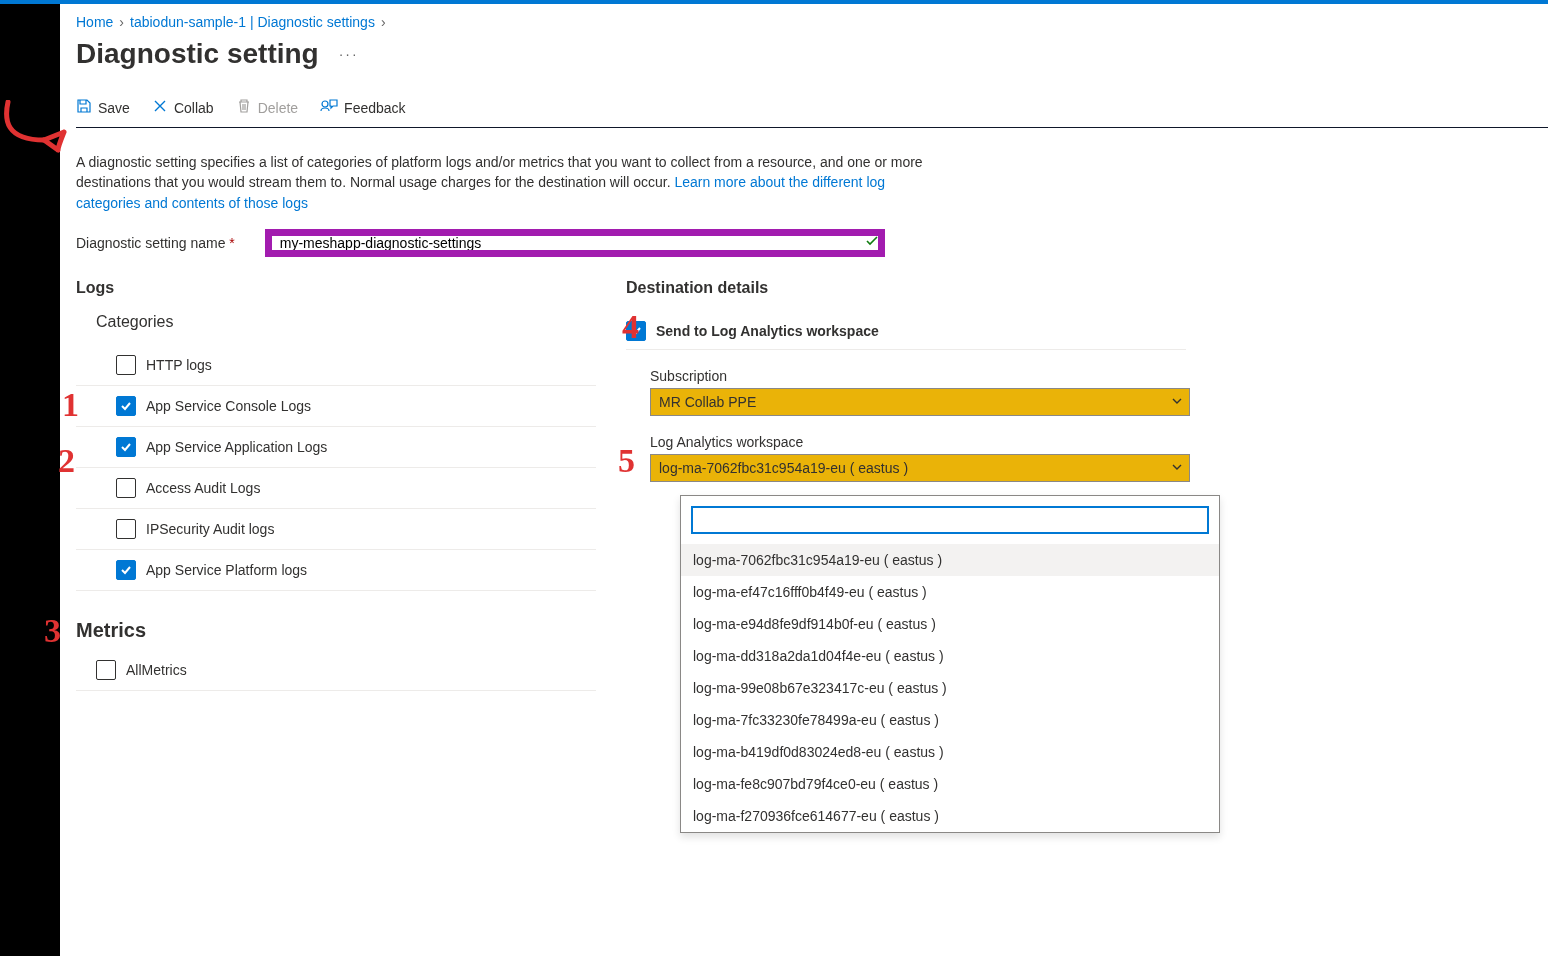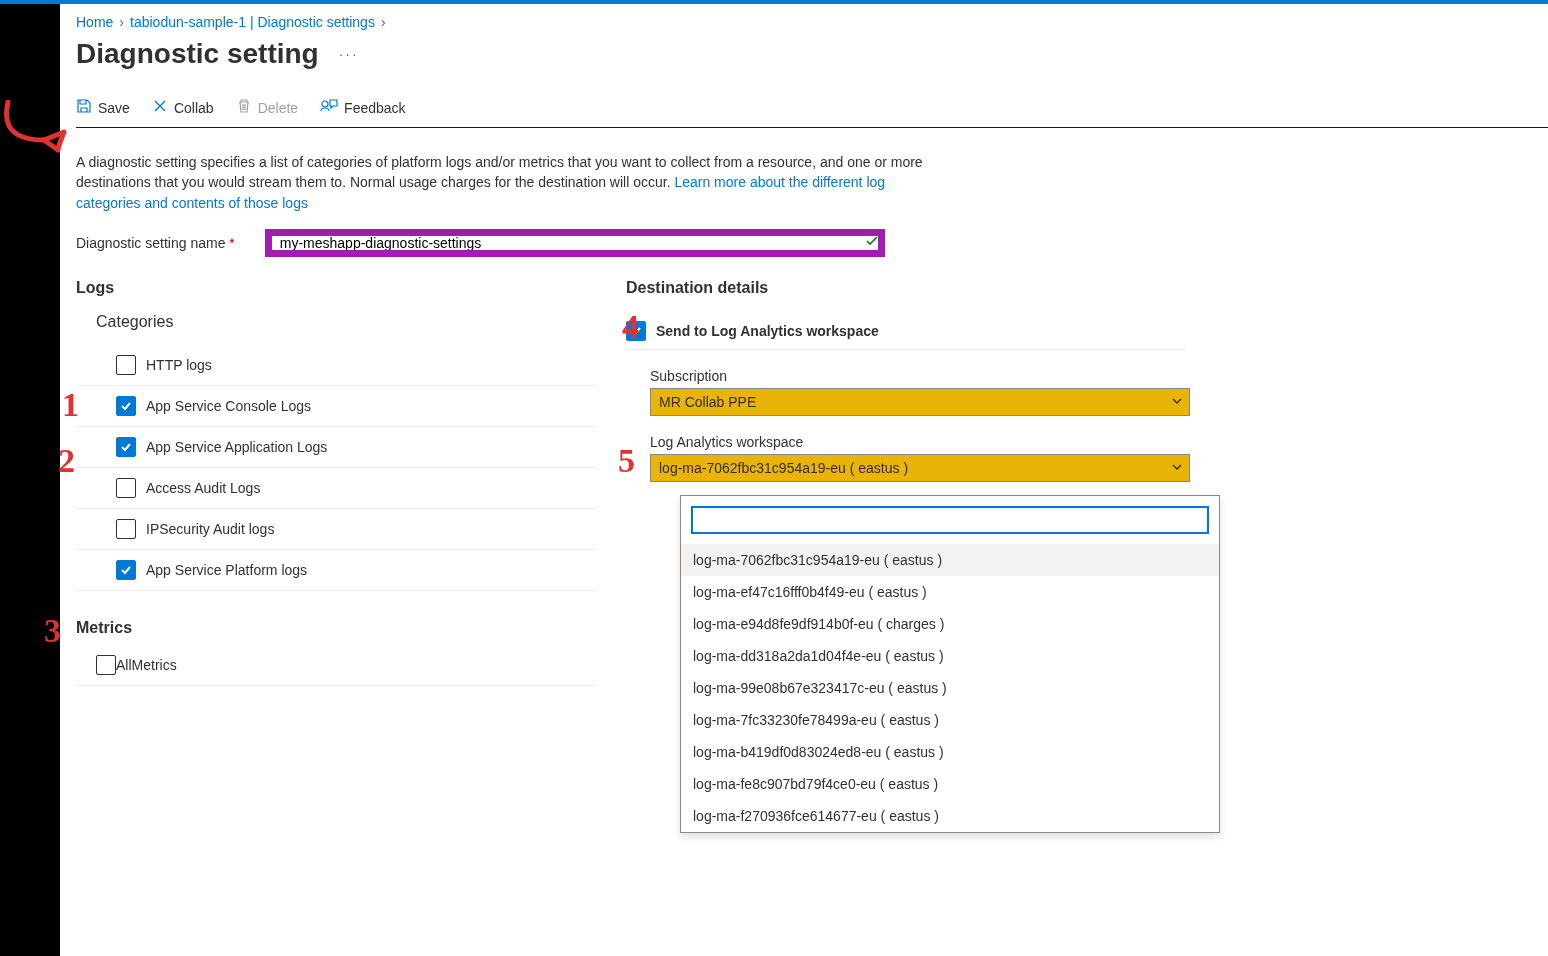--- a/index.html
+++ b/index.html
@@ -46,22 +46,22 @@
   .section-h { font-size: 16px; font-weight: 600; margin-bottom: 16px; }
   .sub-h { font-size: 16px; font-weight: 400; margin-bottom: 14px; margin-left: 20px; }
 
   .check-row { display: flex; align-items: center; gap: 10px; padding: 10px 0 10px 40px; border-bottom: 1px solid #edebe9; }
   .cbox { width: 20px; height: 20px; border: 1px solid #323130; border-radius: 2px; display: inline-flex; align-items: center; justify-content: center; cursor: pointer; flex: none; background: #fff; }
   .cbox.checked { background: #0078d4; border-color: #0078d4; }
   .cbox.checked svg { display: block; }
   .cbox svg { display: none; }
   .check-label { font-size: 14px; }
 
-  .metrics-h { font-size: 16px; font-weight: 600; margin: 28px 0 8px 0; }
-  .metrics-row { display: flex; align-items: center; padding: 10px 0 10px 20px; border-bottom: 1px solid #edebe9; }
+  .metrics-h { font-size: 20px; font-weight: 600; margin: 28px 0 8px 0; }
+  .metrics-row { display: flex; align-items: center; gap: 10px; padding: 10px 0 10px 20px; border-bottom: 1px solid #edebe9; }
 
   
   .dest-item { display: flex; align-items: center; gap: 10px; padding: 8px 0; border-bottom: 1px solid #edebe9; font-weight: bold; }
   .dest-sub { margin-top: 18px; margin-left: 24px; }
   .field-label { font-size: 14px; margin-bottom: 4px; display: block; }
   .select-box { position: relative; width: 540px; height: 28px; border: 1px solid #8a8886; background: #eab308; display: flex; align-items: center; padding: 0 28px 0 8px; font-size: 14px; cursor: pointer; margin-bottom: 18px; }
   .select-box .caret { position: absolute; right: 6px; top: 50%; transform: translateY(-50%); }
 
   
   .dropdown { position: absolute; left: 680px; top: 495px; width: 540px; background: #fff; border: 1px solid #8a8886; box-shadow: 0 4px 8px rgba(0,0,0,0.12); z-index: 20; }
@@ -239,21 +239,21 @@
 
   </div>
 
   <div class="dropdown">
     <div class="dd-search-wrap">
       <input class="dd-search" type="text" value="" style="">
     </div>
     <div class="dd-list" id="dd-list">
         <div class="dd-item hl">log-ma-7062fbc31c954a19-eu ( eastus )</div>
         <div class="dd-item">log-ma-ef47c16fff0b4f49-eu ( eastus )</div>
-        <div class="dd-item">log-ma-e94d8fe9df914b0f-eu ( charges )</div>
+        <div class="dd-item">log-ma-e94d8fe9df914b0f-eu ( eastus )</div>
         <div class="dd-item">log-ma-dd318a2da1d04f4e-eu ( eastus )</div>
         <div class="dd-item">log-ma-99e08b67e323417c-eu ( eastus )</div>
         <div class="dd-item">log-ma-7fc33230fe78499a-eu ( eastus )</div>
         <div class="dd-item">log-ma-b419df0d83024ed8-eu ( eastus )</div>
         <div class="dd-item">log-ma-fe8c907bd79f4ce0-eu ( eastus )</div>
         <div class="dd-item">log-ma-f270936fce614677-eu ( eastus )</div>
       </div>
   </div>
 
   <svg class="anno" style="left:0; top:100px;" width="80" height="60">

